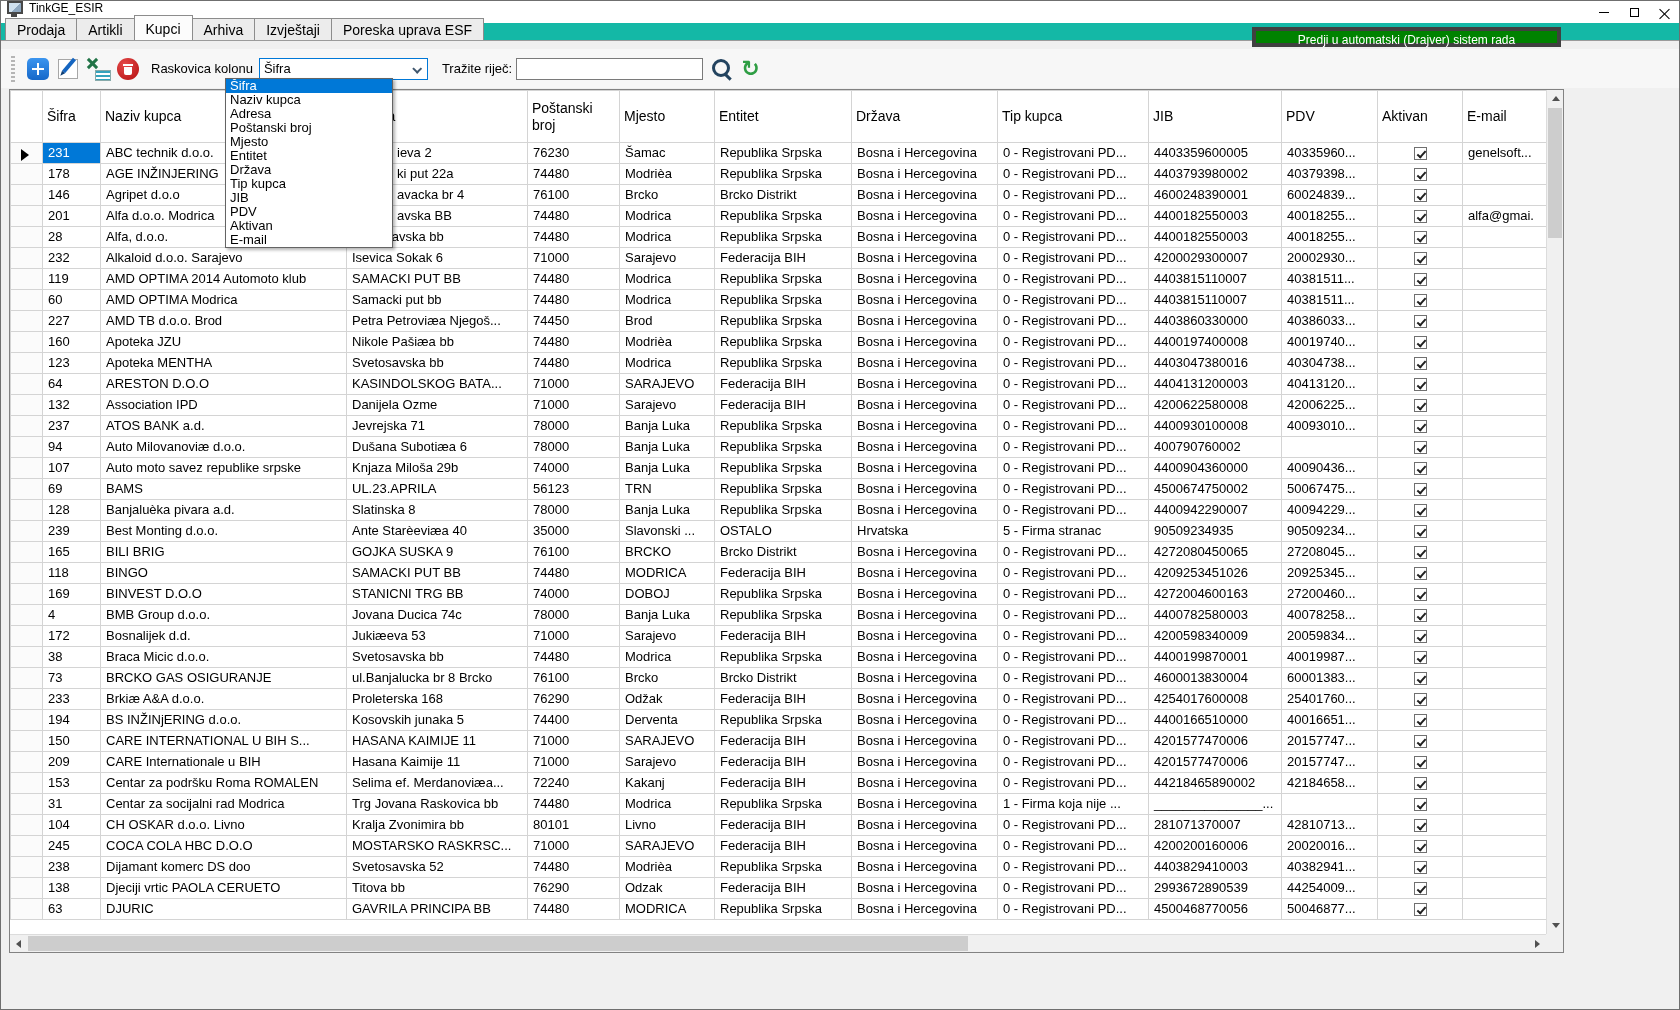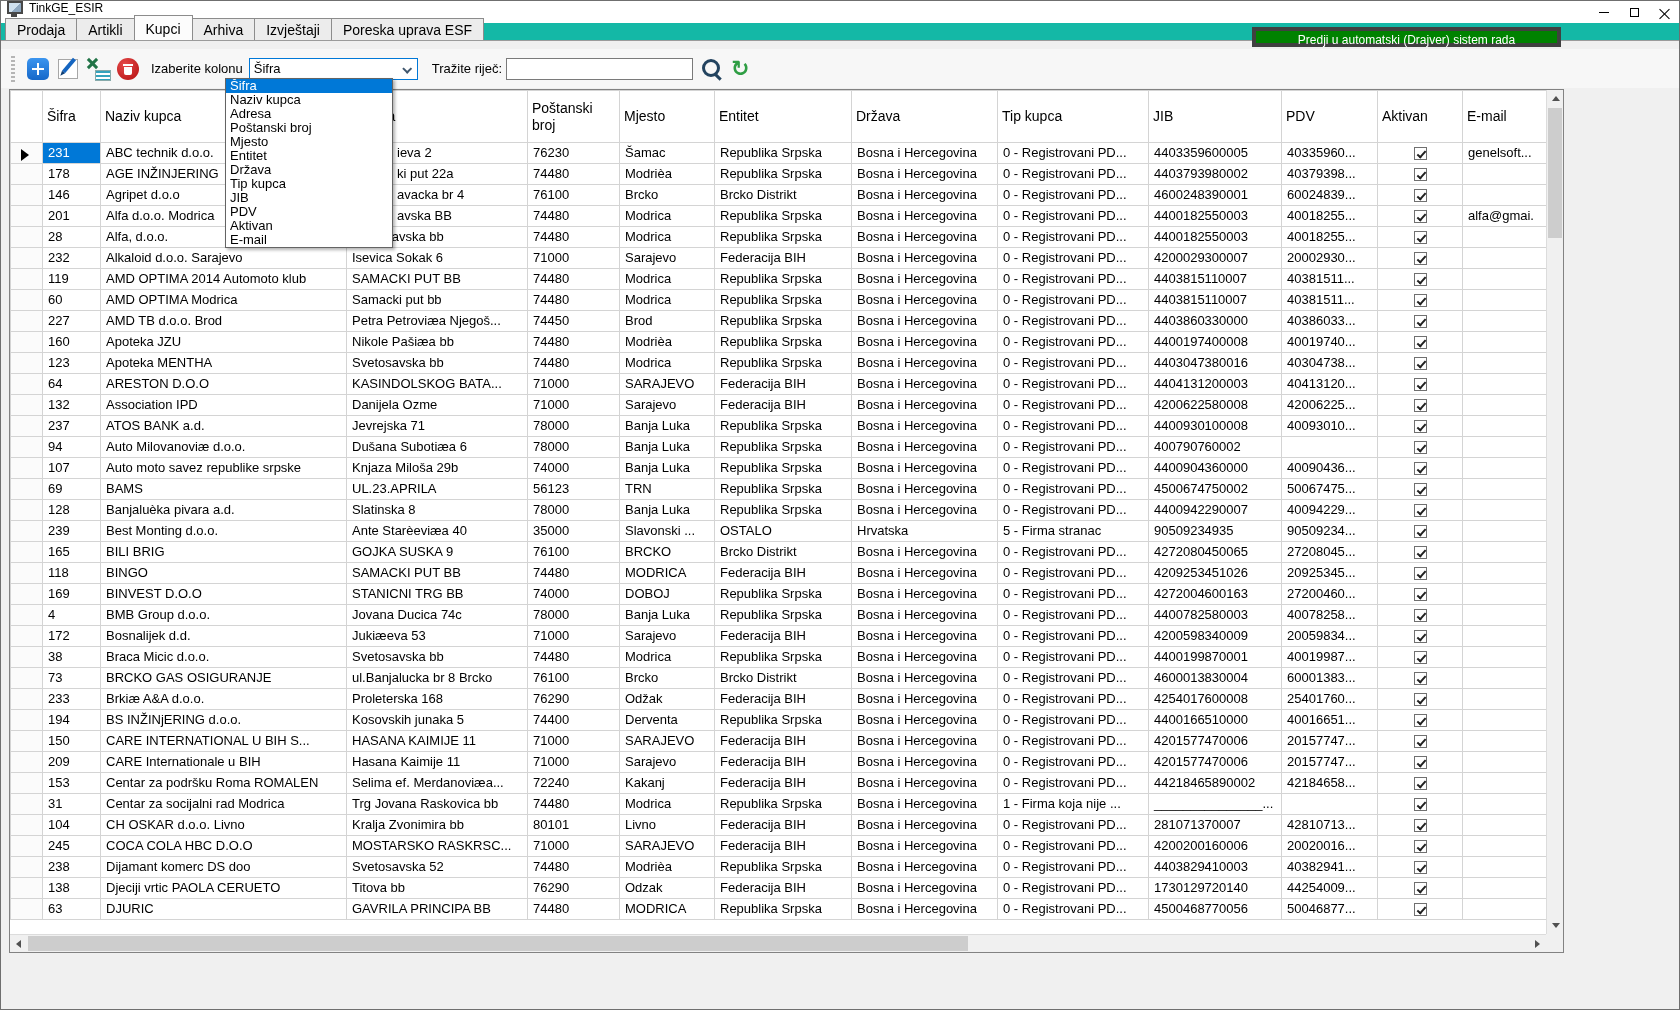--- a/index.html
+++ b/index.html
@@ -155,21 +155,21 @@
           <span class="xl-cross"></span>
           <span class="xl-grid"></span>
         </span>
       </div>
     <div class="tbtn">
         <span class="del-circle">
           <span class="trash-lid"></span>
           <span class="trash-body"></span>
         </span>
       </div>
-    <span class="tb-label">Izaberite kolonu</span>
+    <span class="tb-label">Raskovica kolonu</span>
     <div class="combo">
       <span class="val">Šifra</span>
       <span class="chev"></span>
     </div>
     <span class="search-label">Tražite riječ:</span>
     <input class="search-input" type="text" value="" style="">
     <div class="mag"></div>
     <div class="refresh">↻</div>
   </div>
 
@@ -724,21 +724,21 @@
             <tr>
               <td class="gutter"></td>
               <td class="col-sifra cell-sifra">138</td>
               <td class="col-naziv cell-naziv">Djeciji vrtic PAOLA CERUETO</td>
               <td class="col-adresa cell-adresa">Titova bb</td>
               <td class="col-postanski cell-postanski">76290</td>
               <td class="col-mjesto cell-mjesto">Odzak</td>
               <td class="col-entitet cell-entitet">Federacija BIH</td>
               <td class="col-drzava cell-drzava">Bosna i Hercegovina</td>
               <td class="col-tip cell-tip">0 - Registrovani PD...</td>
-              <td class="col-jib cell-jib">1730129720140</td>
+              <td class="col-jib cell-jib">2993672890539</td>
               <td class="col-pdv cell-pdv">44254009...</td>
               <td class="col-aktivan cell-aktivan"><span class="cb"></span></td>
               <td class="col-email cell-email"></td>
             </tr>
             <tr>
               <td class="gutter"></td>
               <td class="col-sifra cell-sifra">63</td>
               <td class="col-naziv cell-naziv">DJURIC</td>
               <td class="col-adresa cell-adresa">GAVRILA PRINCIPA BB</td>
               <td class="col-postanski cell-postanski">74480</td>

